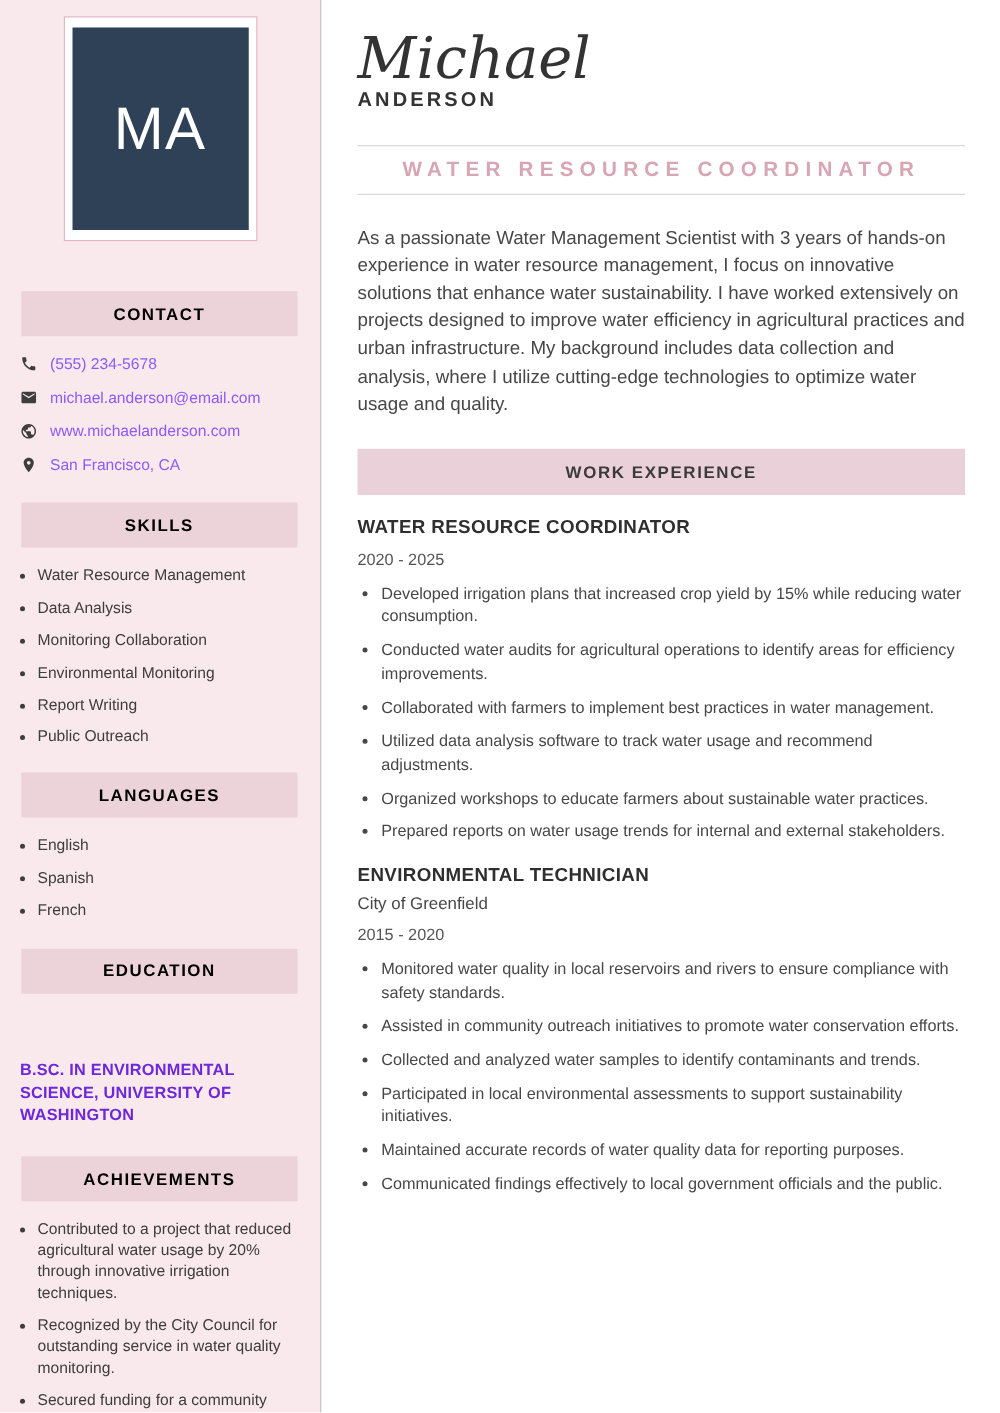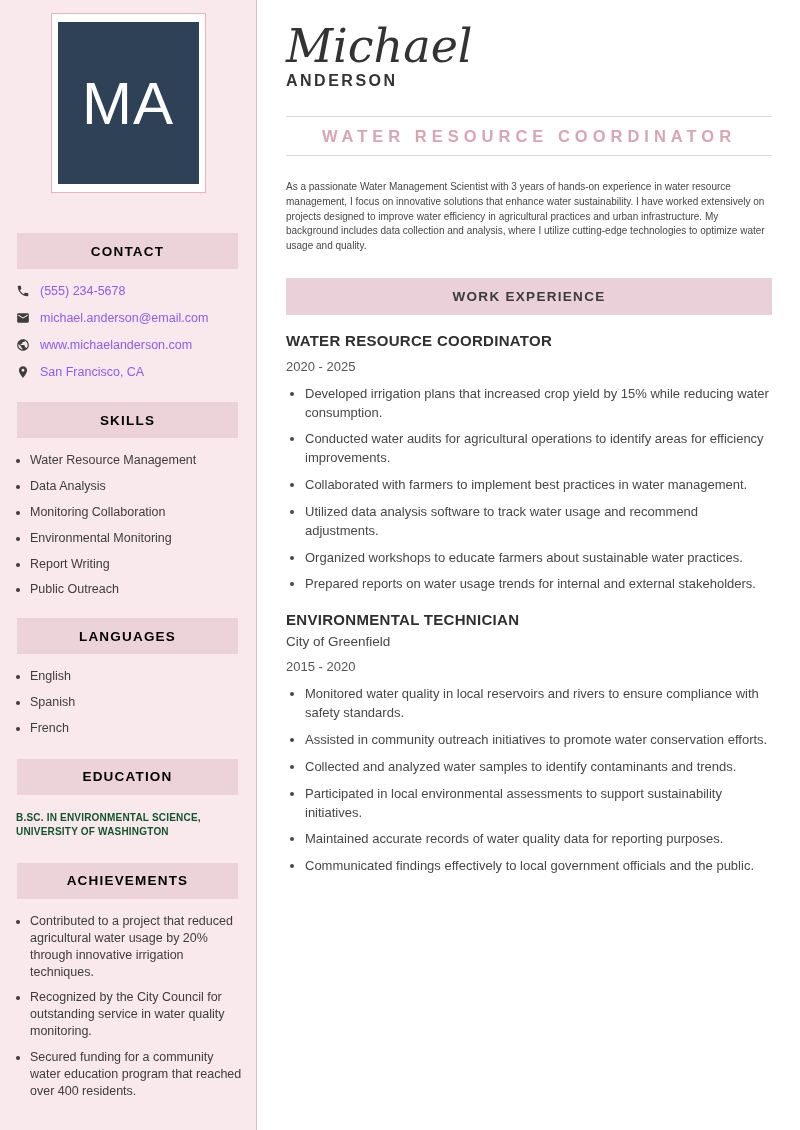--- a/index.html
+++ b/index.html
@@ -36,21 +36,21 @@
   .avatar-box {
     width: 141px;
     height: 162px;
     background: #2f4157;
     display: flex;
     align-items: center;
     justify-content: center;
   }
   .avatar-initials {
     color: #ffffff;
-    font-size: 60px;
+    font-size: 48px;
     font-weight: 400;
     letter-spacing: 1px;
     font-family: "Liberation Sans", sans-serif;
   }
   .side-band {
     margin: 0 18px 0 17px;
     height: 36px;
     background: #ecd3da;
     display: flex;
     align-items: center;
@@ -81,25 +81,26 @@
   ul.side-list {
     list-style: disc outside;
     padding: 14px 14px 0 30px;
     font-size: 12.5px;
     color: #3d3d3d;
   }
   ul.side-list li { margin-bottom: 9px; line-height: 1.35; }
 
   .edu-text {
     padding: 16px 16px 0 16px;
-    font-size: 10px;
+    font-size: 13px;
     font-weight: bold;
     line-height: 1.4;
-    color: #14532d;
+    color: #6d28d9;
     letter-spacing: 0.2px;
+    margin-top: 36px;
   }
 
   
   .main {
     flex: 1;
     padding: 22px 28px 0 29px;
     color: #3f3f3f;
   }
   .name-script {
     font-family: "DejaVu Serif", cursive;
@@ -125,21 +126,21 @@
   .job-title-line {
     text-align: center;
     color: #d8a5b4;
     font-size: 16.5px;
     font-weight: bold;
     letter-spacing: 5px;
     padding: 10px 0 9px 0;
   }
   .summary {
     margin-top: 24px;
-    font-size: 10px;
+    font-size: 15px;
     line-height: 1.47;
     color: #474747;
   }
   .work-band {
     margin-top: 24px;
     height: 37px;
     background: #ead1d9;
     display: flex;
     align-items: center;
     justify-content: center;

